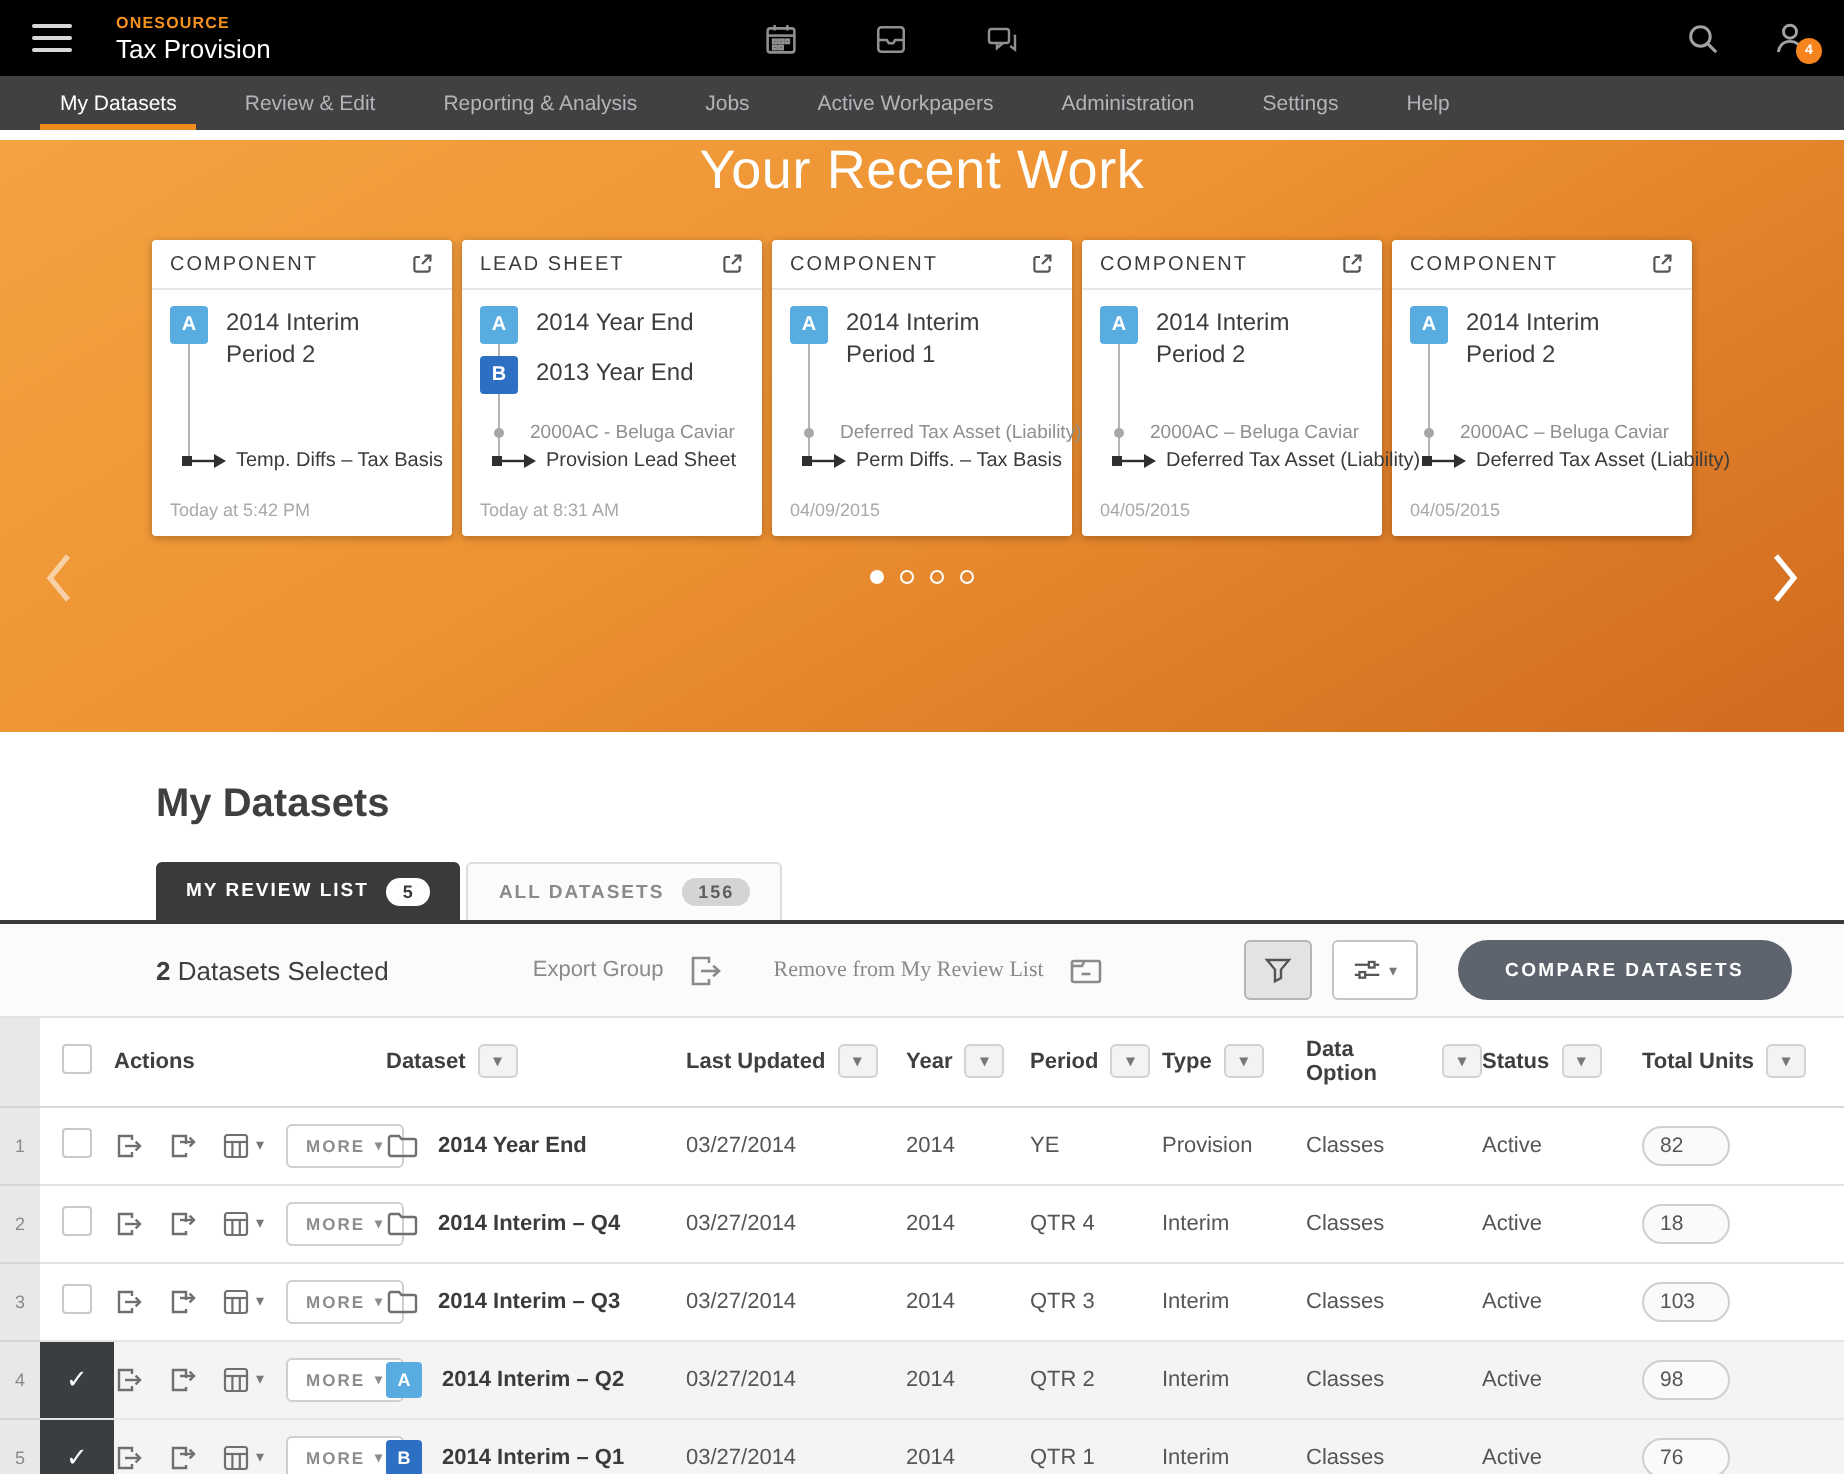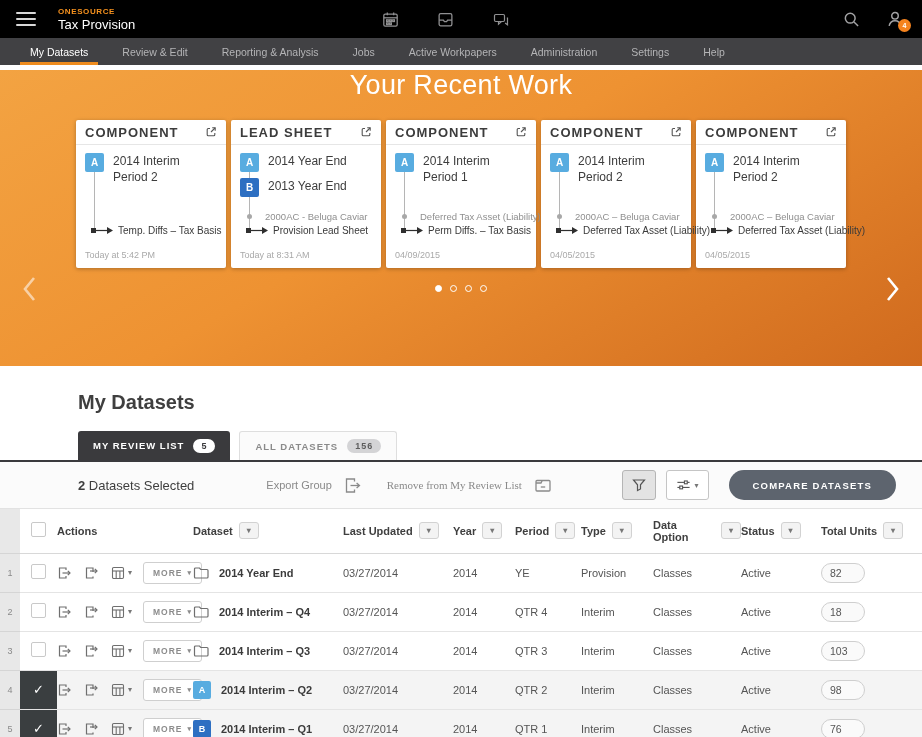--- a/index.html
+++ b/index.html
@@ -28,21 +28,21 @@
   .nav-item.active { color:#fff; }
   .nav-item.active::after { content:''; position:absolute; left:-8px; right:-8px; bottom:0; height:3px; background:#ef8c1e; }
 
   
   .hero { height:296px; background:linear-gradient(150deg,#f3a342 0%,#ee9232 45%,#d06a1e 100%); position:relative; }
   .hero-greeting { text-align:center; padding-top:22px; color:#fff; font-size:10px; font-weight:bold; letter-spacing:1.6px; }
   .hero-title { text-align:center; color:#fff; font-size:27px; font-weight:300; margin-top:5px; letter-spacing:.3px; }
   .cards { display:flex; justify-content:center; gap:5px; margin-top:19px; }
   .card { width:150px; height:148px; background:#fff; border-radius:2px; box-shadow:0 1px 4px rgba(0,0,0,.28); cursor:pointer; display:flex; flex-direction:column; }
   .card-head { height:25px; display:flex; align-items:center; justify-content:space-between; padding:0 9px; border-bottom:1px solid #e6e6e6; }
-  .card-type { font-size:13px; font-weight:bold; letter-spacing:1px; color:#3c3c3c; }
+  .card-type { font-size:10px; font-weight:normal; letter-spacing:1px; color:#3c3c3c; }
   .card-body { position:relative; flex:1; padding:8px 9px 0 9px; display:flex; flex-direction:column; }
   .tl-line { position:absolute; left:18px; top:27px; bottom:12px; width:1px; background:#b5b5b5; }
   .entity { display:flex; gap:9px; align-items:flex-start; margin-bottom:7px; position:relative; z-index:1; }
   .badge { width:19px; height:19px; border-radius:2px; color:#fff; font-size:10px; font-weight:bold;
     display:flex; align-items:center; justify-content:center; flex:0 0 19px; }
   .badge-a { background:#58ace0; } .badge-b { background:#2d6fc2; }
   .entity-name { font-size:12px; color:#3d3d3d; line-height:1.3; max-width:102px; padding-top:1px; }
   .fill { flex:1; }
   .meta-row { display:flex; align-items:center; margin-bottom:3px; position:relative; z-index:1; }
   .meta-dot { width:5px; height:5px; border-radius:50%; background:#a8a8a8; margin:0 13px 0 7px; flex:0 0 5px; }
@@ -52,21 +52,21 @@
   .arrow-text { font-size:10px; color:#3a3a3a; white-space:nowrap; }
   .card-foot { height:26px; display:flex; align-items:center; padding:0 9px; font-size:9px; color:#a9a9a9; }
   .chev { position:absolute; top:206px; color:#fff; cursor:pointer; }
   .chev.left { left:22px; opacity:.55; } .chev.right { right:22px; }
   .dots { display:flex; justify-content:center; gap:8px; margin-top:17px; }
   .dot { width:7px; height:7px; border-radius:50%; border:1.5px solid #fff; cursor:pointer; }
   .dot.active { background:#fff; }
 
   
   .section-title { font-size:20px; color:#3f3f3f; margin:25px 0 0 78px; }
-  .tabs { display:flex; gap:9px; align-items:flex-end; padding-left:78px; margin-top:17px; border-bottom:2px solid #3a3a3d; }
+  .tabs { display:flex; gap:3px; align-items:flex-end; padding-left:78px; margin-top:17px; border-bottom:2px solid #3a3a3d; }
   .tab { height:29px; display:flex; align-items:center; gap:9px; padding:0 15px; font-size:9.5px; font-weight:bold;
     letter-spacing:1px; border-radius:3px 3px 0 0; cursor:pointer; }
   .tab.active { background:#3a3a3d; color:#fff; }
   .tab.inactive { background:#fbfbfb; border:1px solid #dedede; border-bottom:none; color:#8a8a8a; }
   .tab-count { border-radius:9px; padding:2px 8px; font-size:9px; font-weight:bold; }
   .tab.active .tab-count { background:#fff; color:#3a3a3d; }
   .tab.inactive .tab-count { background:#d4d4d6; color:#5d5d5d; }
 
   .toolbar { height:47px; display:flex; align-items:center; padding:0 26px 0 78px; background:#fbfbfb; border-bottom:1px solid #e2e2e2; }
   .sel-count { font-size:13px; color:#3e3e3e; }

